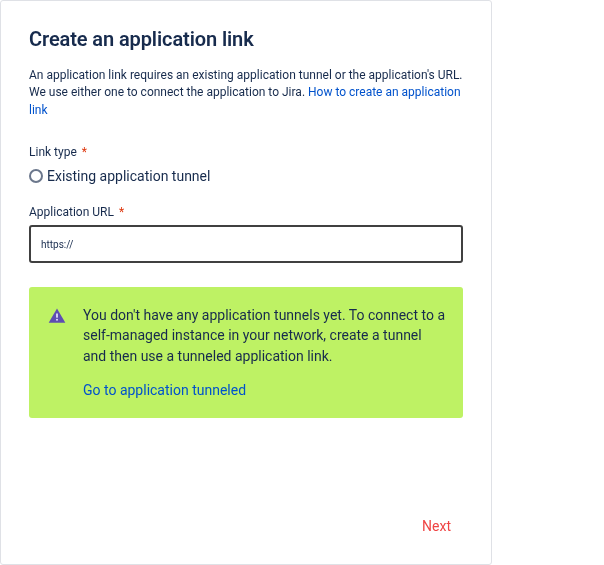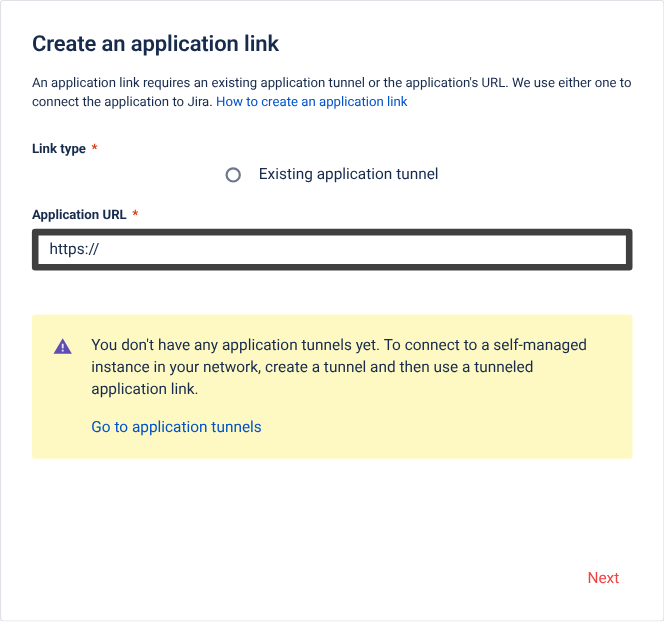--- a/index.html
+++ b/index.html
@@ -5,21 +5,21 @@
   * { box-sizing: border-box; margin: 0; padding: 0; }
   body {
     font-family: -apple-system, BlinkMacSystemFont, "Segoe UI", Roboto, "Helvetica Neue", Arial, sans-serif;
     background: #fff;
     color: #172B4D;
     width: 604px;
     height: 565px;
     overflow: hidden;
   }
   .modal {
-    width: 604px;
+    width: 492px;
     height: 565px;
     border: 1px solid #dfe1e6;
     border-radius: 3px;
     padding: 26px 28px 22px 28px;
     display: flex;
     flex-direction: column;
   }
   .modal-title {
     font-size: 20px;
     font-weight: 600;
@@ -33,35 +33,34 @@
     color: #172B4D;
     margin-bottom: 26px;
   }
   .link {
     color: #0052CC;
     text-decoration: none;
     cursor: pointer;
   }
   .field-label {
     font-size: 12px;
-    font-weight: 700;
+    font-weight: 400;
     color: #172B4D;
     margin-bottom: 6px;
   }
   .req { color: #DE350B; margin-left: 2px; }
   .radio-group { margin-bottom: 18px; }
   .radio-row {
     display: flex;
     align-items: center;
-    gap: 16px;
+    gap: 4px;
     padding: 3px 0;
     font-size: 14px;
     color: #172B4D;
     cursor: pointer;
-    justify-content: center;
   }
   .radio {
     width: 14px;
     height: 14px;
     border-radius: 50%;
     border: 2px solid #6B778C;
     display: inline-flex;
     align-items: center;
     justify-content: center;
     flex-shrink: 0;
@@ -71,31 +70,31 @@
   }
   .radio.selected .dot {
     width: 6px;
     height: 6px;
     border-radius: 50%;
     background: #0052CC;
   }
   .text-input {
     width: 100%;
     height: 38px;
-    border: 6px solid #404040;
+    border: 2px solid #404040;
     border-radius: 3px;
     padding: 12px 10px;
-    font-size: 14px;
+    font-size: 10px;
     color: #172B4D;
     outline: none;
     font-family: inherit;
   }
-  .url-block { margin-bottom: 40px; }
+  .url-block { margin-bottom: 24px; }
   .info-panel {
-    background: #fef9c3;
+    background: #bef264;
     border-radius: 3px;
     padding: 18px 18px 18px 18px;
     display: flex;
     gap: 16px;
     margin-bottom: 18px;
   }
   .info-icon {
     flex-shrink: 0;
     width: 20px;
     height: 20px;
@@ -172,21 +171,21 @@
   <div class="info-panel">
     <span class="info-icon">
       <svg viewBox="0 0 24 24" width="20" height="20">
         <path d="M12 3 L22 20 L2 20 Z" fill="#5E4DB2"></path>
         <rect x="11" y="9" width="2" height="5" fill="#EAE6FF"></rect>
         <rect x="11" y="15.5" width="2" height="2" fill="#EAE6FF"></rect>
       </svg>
     </span>
     <div class="info-body">
       <span>You don't have any application tunnels yet. To connect to a self-managed instance in your network, create a tunnel and then use a tunneled application link.</span><br>
-      <a class="info-link">Go to application tunnels</a>
+      <a class="info-link">Go to application tunneled</a>
     </div>
   </div>
 
   <div class="footer">
     <button class="btn subtle">Next</button>
   </div>
 
 </div>
 
 </body></html>

